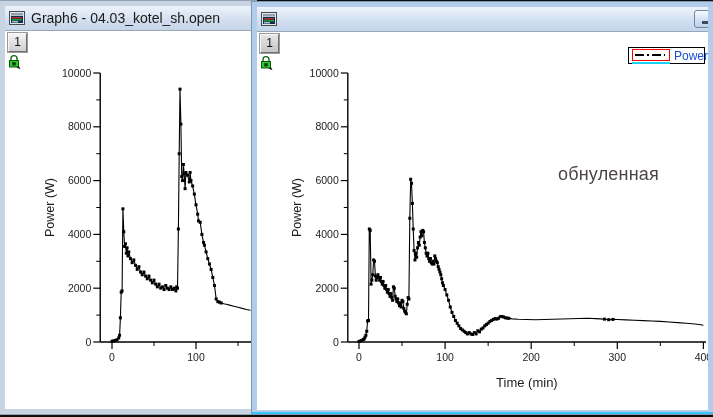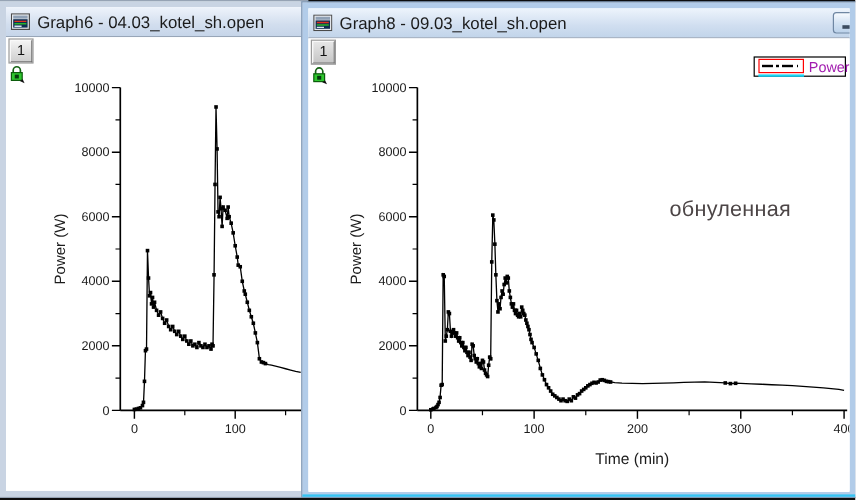--- a/index.html
+++ b/index.html
@@ -25,21 +25,21 @@
     border:1px solid #6f87a3;border-radius:3px;background:linear-gradient(#f7fbff,#d4e3f3 50%,#bcd2ea);}
   .min-btn .dash{position:absolute;left:7px;top:10px;width:10px;height:3px;background:#3c4c60;}
   .chart-svg{position:absolute;left:0;top:0;}
   svg text{font-family:"Liberation Sans", sans-serif;fill:#1c1c1c;}
   .legend{position:absolute;left:371px;top:15px;width:77px;height:17px;background:#fff;
     border:1px solid #000;box-sizing:border-box;}
   .legend .sym-box{position:absolute;left:3px;top:1px;width:38px;height:12px;border:1px solid #ff0000;box-sizing:border-box;}
   .legend .dashdot{position:absolute;left:2px;top:4px;width:30px;height:1.6px;
     background:repeating-linear-gradient(90deg,#000 0 9px,transparent 9px 12px,#000 12px 14px,transparent 14px 17px);}
   .legend .cyan-line{position:absolute;left:3px;top:13.5px;width:38px;height:2px;background:#18d3f2;}
-  .legend .legend-text{position:absolute;left:45px;top:1px;font-size:12px;color:#a21caf;}
+  .legend .legend-text{position:absolute;left:45px;top:1px;font-size:12px;color:#1d4ed8;}
   .annotation{position:absolute;left:301px;top:132px;font-size:18px;color:#4c4546;letter-spacing:.2px;}
 </style>
 </head>
 <body>
 
 <div class="desktop">
 
   <div class="edge-line" style="left:250px;top:0;width:463px;height:2px;"></div>
   <div class="edge-line" style="left:0;top:414px;width:713px;height:3px;"></div>
 
@@ -178,21 +178,20 @@
   <div class="win active" style="left:252px;top:2px;width:461px;height:412px;">
     <div class="titlebar" style="background:linear-gradient(#edf4fc,#d0def0 60%,#c2d5ea);">
       <svg width="16" height="14">
         <rect x="0.5" y="0.5" width="15" height="13" fill="#e3e7ec" stroke="#4a4a4a"></rect>
         <rect x="2" y="2" width="12" height="2.5" fill="#8fa0b5"></rect>
         <rect x="2" y="5" width="12" height="7" fill="#0e2d52"></rect>
         <line x1="3" y1="6.8" x2="13" y2="6.8" stroke="#e03020" stroke-width="1.2"></line>
         <line x1="3" y1="8.8" x2="13" y2="8.8" stroke="#2bb32b" stroke-width="1.2"></line>
         <line x1="3" y1="10.8" x2="9" y2="10.8" stroke="#d8e4f0" stroke-width="1.2"></line>
       </svg>
-      <span class="title">Graph8 - 09.03_kotel_sh.open</span>
       <div class="min-btn">
           <div class="dash"></div>
         </div>
     </div>
     <div class="client right-client">
       <svg class="chart-svg" width="451" height="378">
           <line x1="90.807" y1="310" x2="448.983" y2="310" stroke="#000" stroke-width="1.4"></line>
           <line x1="90.807" y1="41" x2="90.807" y2="310" stroke="#000" stroke-width="1.4"></line>
           <line x1="83.807" y1="310" x2="90.807" y2="310" stroke="#000" stroke-width="1.2"></line>
           <text x="81.807" y="313.5" text-anchor="end" font-size="10.5">0</text>

